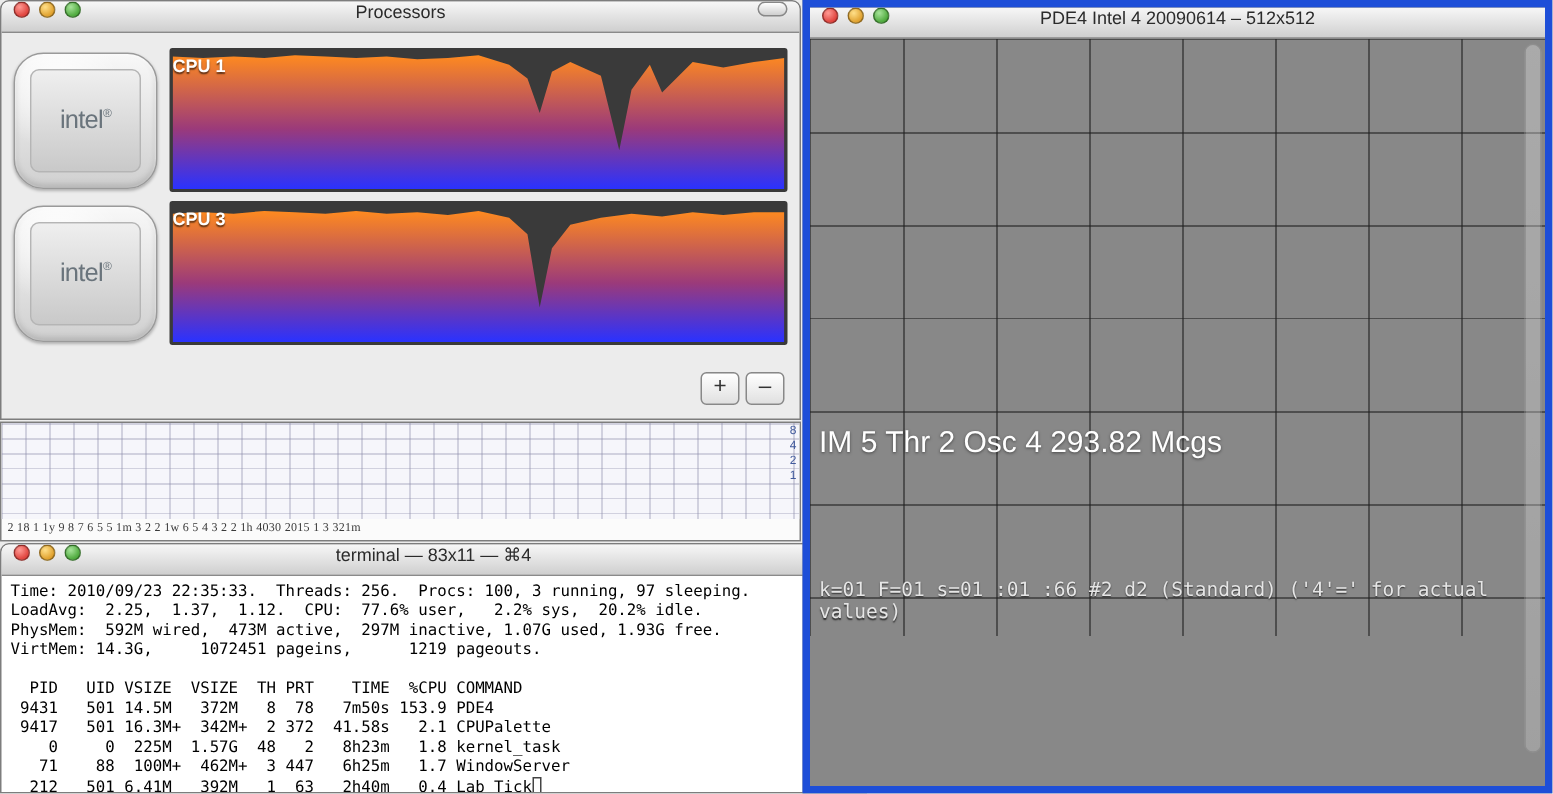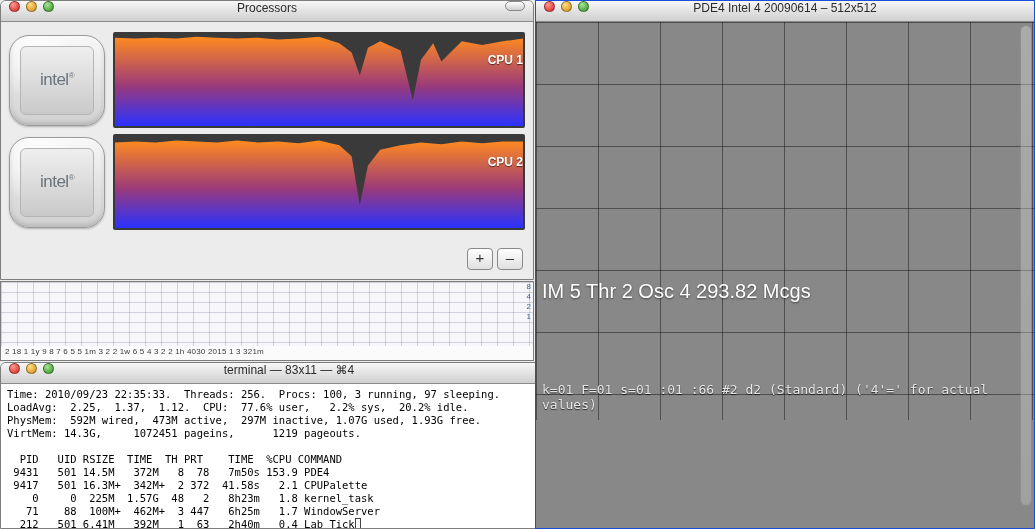--- a/index.html
+++ b/index.html
@@ -118,26 +118,25 @@
     border: 2px solid #3a3a3a;
     background: #3a3a3a;
     border-radius: 2px;
     position: relative;
     overflow: hidden;
   }
   .cpu-graph svg { display:block; width:100%; height:100%; }
   .cpu-label {
     position: absolute;
     top: 3px; left: 0; right: 0;
-    text-align: right;
+    text-align: left;
     color: #fff;
     font-size: 12px;
     font-weight: bold;
     text-shadow: 0 1px 1px rgba(0,0,0,.6);
-    margin-top: 16px;
   }
 
   .proc-footer {
     display: flex;
     justify-content: flex-end;
     gap: 4px;
     padding: 6px 10px 8px;
   }
   .sq-btn {
     width: 26px; height: 22px;
@@ -170,21 +169,21 @@
   .hist-grid-wrap svg{position:absolute; inset:0;}
   .hist-ylabels{
     position:absolute; right:2px; top:0;
     font-size:8px; color:#425b9c; text-align:right; line-height:10px;
   }
   .hist-xlabels{
     height:14px;
     font-size:8px; color:#3a3a3a;
     white-space:nowrap;
     padding:1px 4px 0 4px;
-    font-family: Liberation Sans, sans-serif;
+    font-family: Liberation Serif, serif;
     letter-spacing: 0.2px;
   }
 
   
   .win-term {
     position: absolute;
     left: 0; top: 362px;
     width: 578px; height: 167px;
     background: #fff;
     border: 1px solid #7d7d7d;
@@ -204,21 +203,21 @@
     width:6px; height:11px;
     border:1px solid #444;
     vertical-align:-1px;
   }
 
   
   .win-pde {
     position: absolute;
     left: 535px; top: 0;
     width: 500px; height: 529px;
-    border: 1px solid #1d4ed8;
+    border: 5px solid #1d4ed8;
     background: #888;
     overflow: hidden;
   }
   .pde-canvas {
     position: absolute;
     left: 0; top: 21px;
     width: 498px; height: 398px;
     background:
       
       repeating-linear-gradient(to right, rgba(30,30,30,.55) 0 1px, transparent 1px 62px),
@@ -318,21 +317,21 @@
 
       <div class="cpu-row">
         <div class="cpu-chip">
           <span><span>intel</span><span class="reg">®</span></span>
         </div>
         <div class="cpu-graph">
           <svg viewBox="0 0 100 100" preserveAspectRatio="none">
             <rect width="100" height="100" fill="#3a3a3a"></rect>
             <path fill="url(#cpuGrad)" d="M0,7 L5,6 10,7 15,5 20,6 25,7 30,5 35,7 40,6 45,8 50,5 55,10 58,22 60,75 62,32 65,15 70,10 75,7 80,9 85,6 90,8 95,6 100,6 L100,100 0,100 Z"></path>
           </svg>
-          <div class="cpu-label">CPU 2</div>
+          <div class="cpu-label">CPU 3</div>
         </div>
       </div>
     </div>
 
     <div class="proc-footer">
       <div class="sq-btn">+</div>
       <div class="sq-btn">–</div>
     </div>
   </div>
 
@@ -359,21 +358,21 @@
         <span class="tl-zoom"></span>
       </div>
       <div class="title">terminal — 83x11 — ⌘4</div>
       <div class="tl-pill"></div>
     </div>
     <div class="term-body"><span>Time: 2010/09/23 22:35:33.  Threads: 256.  Procs: 100, 3 running, 97 sleeping.</span>
 <span>LoadAvg:  2.25,  1.37,  1.12.  CPU:  77.6% user,   2.2% sys,  20.2% idle.</span>
 <span>PhysMem:  592M wired,  473M active,  297M inactive, 1.07G used, 1.93G free.</span>
 <span>VirtMem: 14.3G,     1072451 pageins,      1219 pageouts.</span>
 <span></span>
-<span>  PID   UID RSIZE  TIME  TH PRT    TIME  %CPU COMMAND</span>
+<span>  PID   UID VSIZE  VSIZE  TH PRT    TIME  %CPU COMMAND</span>
 <span> 9431   501 14.5M   372M   8  78   7m50s 153.9 PDE4</span>
 <span> 9417   501 16.3M+  342M+  2 372  41.58s   2.1 CPUPalette</span>
 <span>    0     0  225M  1.57G  48   2   8h23m   1.8 kernel_task</span>
 <span>   71    88  100M+  462M+  3 447   6h25m   1.7 WindowServer</span>
 <span>  212   501 6.41M   392M   1  63   2h40m   0.4 Lab Tick</span><span class="term-cursor"></span></div>
   </div>
 </div>
 
 <div class="win-pde">
   <div class="titlebar">

